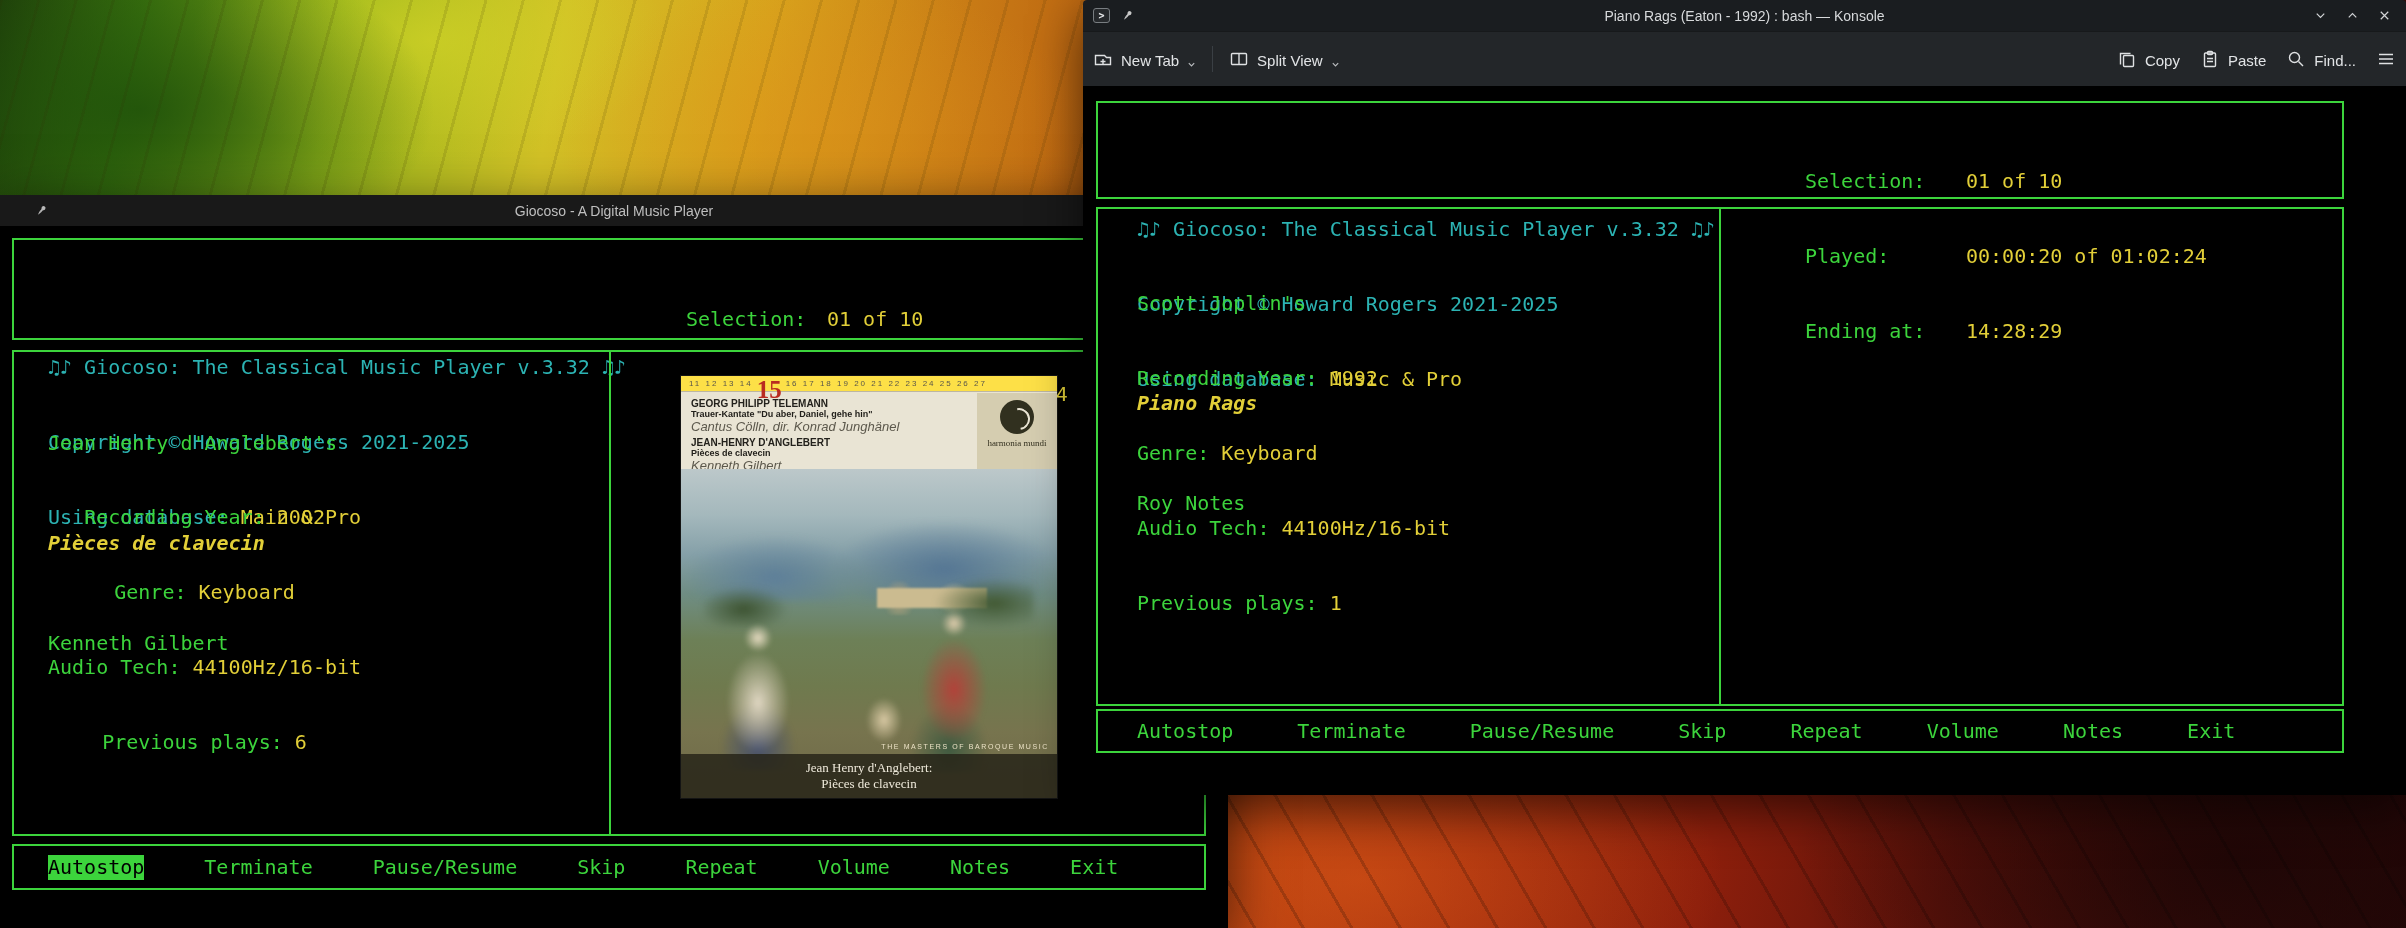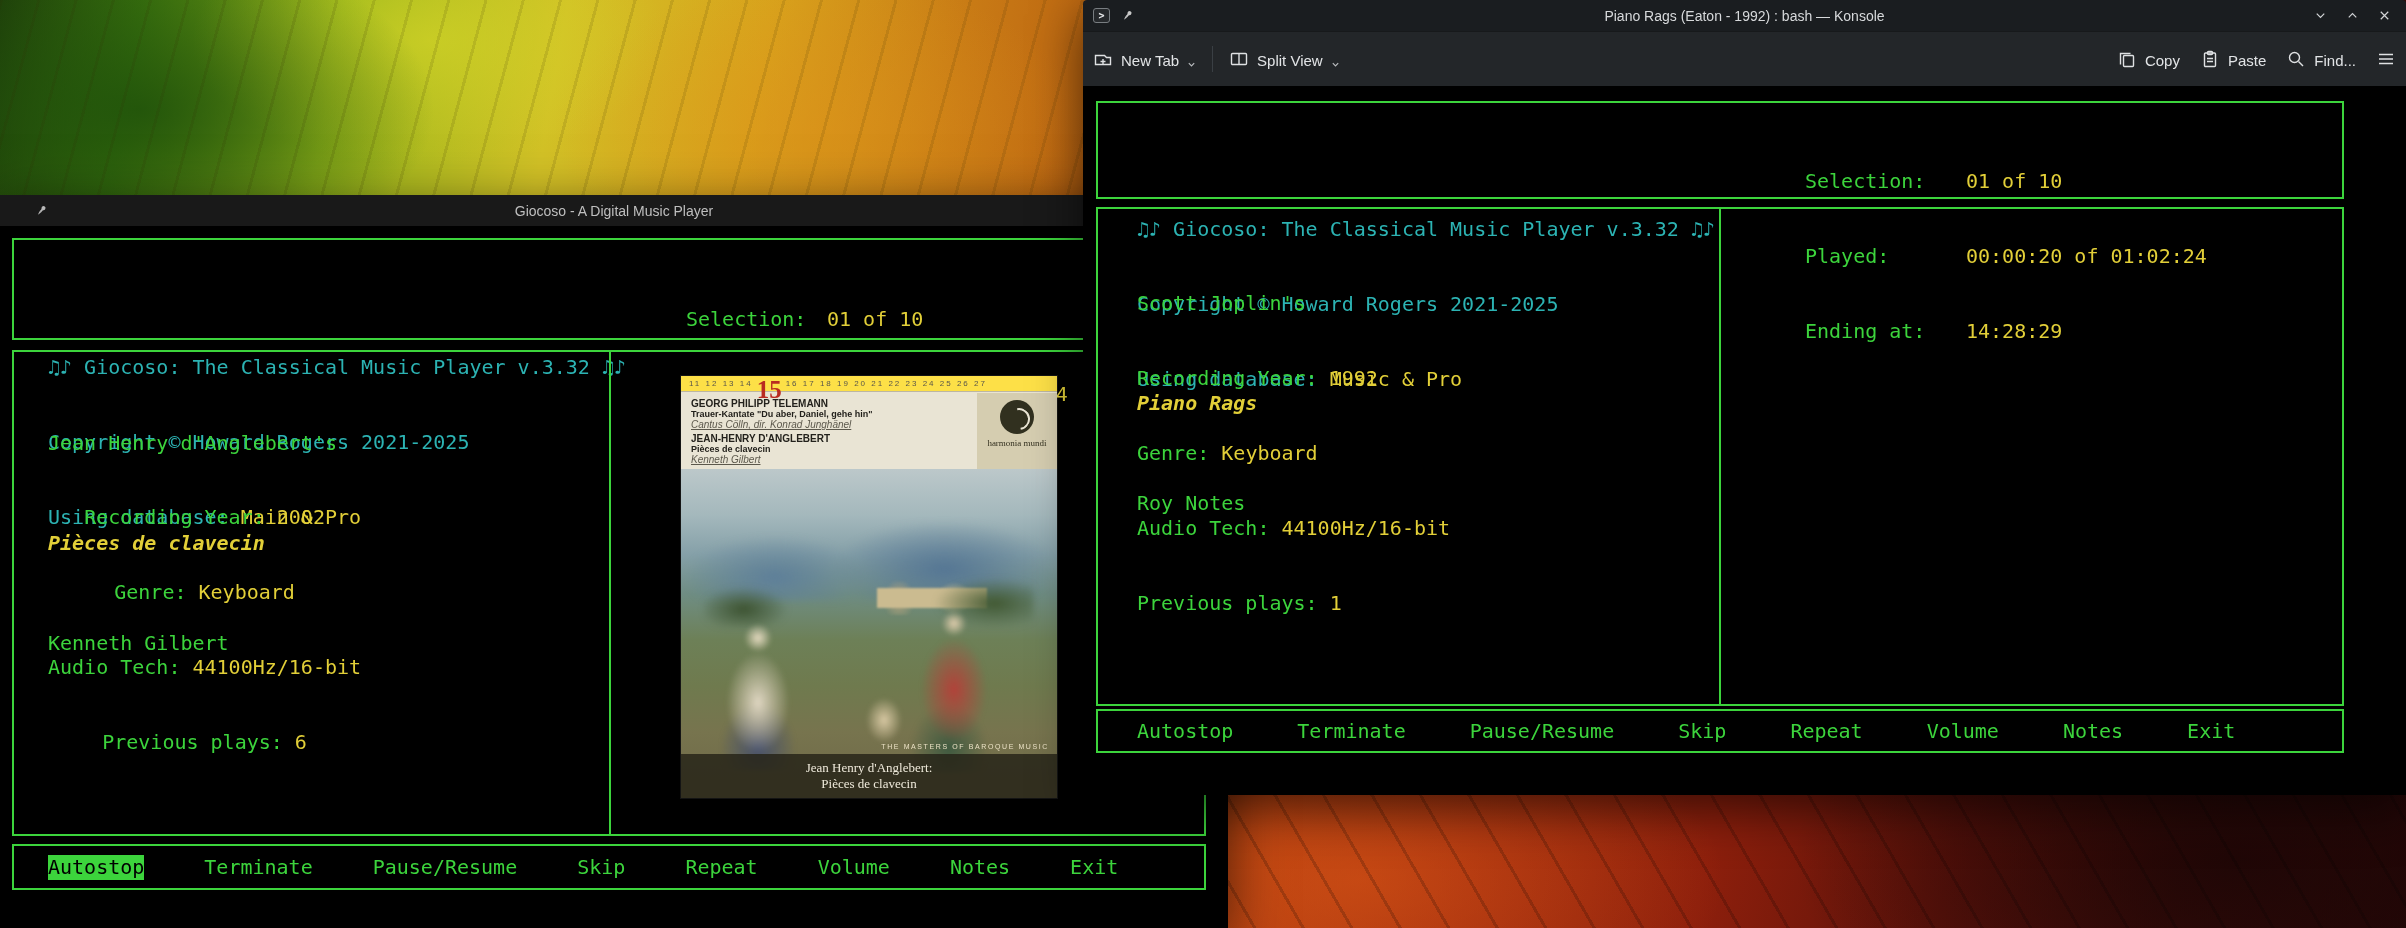--- a/index.html
+++ b/index.html
@@ -97,21 +97,21 @@
     font-family:"Liberation Sans",sans-serif;white-space:normal;line-height:normal;overflow:hidden;
     box-shadow:0 0 0 1px rgba(255,255,255,.08);}
   .album .ruler{position:absolute;left:0;top:0;right:0;height:16px;background:#fde047;
     border-bottom:1px solid #bcb6a2;color:#5a564a;font-size:8px;letter-spacing:2px;
     display:flex;align-items:center;padding-left:8px;}
   .album .big-num{color:#b92b20;font-weight:bold;font-size:25px;letter-spacing:0;
     position:relative;top:6px;margin:0 4px;font-family:"Liberation Serif",serif;}
   .album .info{position:absolute;left:0;top:17px;width:296px;height:76px;padding:5px 0 0 10px;color:#23211c;}
   .album .info .l1{font-size:10px;font-weight:bold;}
   .album .info .l2{font-size:9px;font-weight:bold;}
-  .album .info .l3{font-size:10px;color:#5c584c;font-style:italic;margin-bottom:3px;text-decoration:underline;}
+  .album .info .l3{font-size:13px;color:#5c584c;font-style:italic;margin-bottom:3px;}
   .album .logo-box{position:absolute;right:0;top:17px;width:80px;height:76px;background:#d5cdb0;
     display:flex;flex-direction:column;align-items:center;padding-top:7px;}
   .hm-circle{width:34px;height:34px;border-radius:50%;background:#31301f;position:relative;}
   .hm-circle::after{content:"";position:absolute;left:8px;top:8px;width:18px;height:18px;border-radius:50%;
     border:2.5px solid #e9e4d4;border-left-color:transparent;border-bottom-color:transparent;transform:rotate(35deg);}
   .logo-box .hm-text{margin-top:4px;font-size:9px;color:#33301f;text-align:center;width:62px;line-height:10px;
     font-family:"Liberation Serif",serif;}
   .album .painting{position:absolute;left:0;top:93px;right:0;bottom:0;
     background:linear-gradient(#bcc8ca 0%, #a4b8bc 14%, #85a0a8 26%, #6f8d83 38%, #6d8057 52%, #6f7a4e 66%, #77744e 80%, #6e6847 100%);}
   .painting .mtn{position:absolute;left:0;top:16%;width:100%;height:24%;filter:blur(3px);

